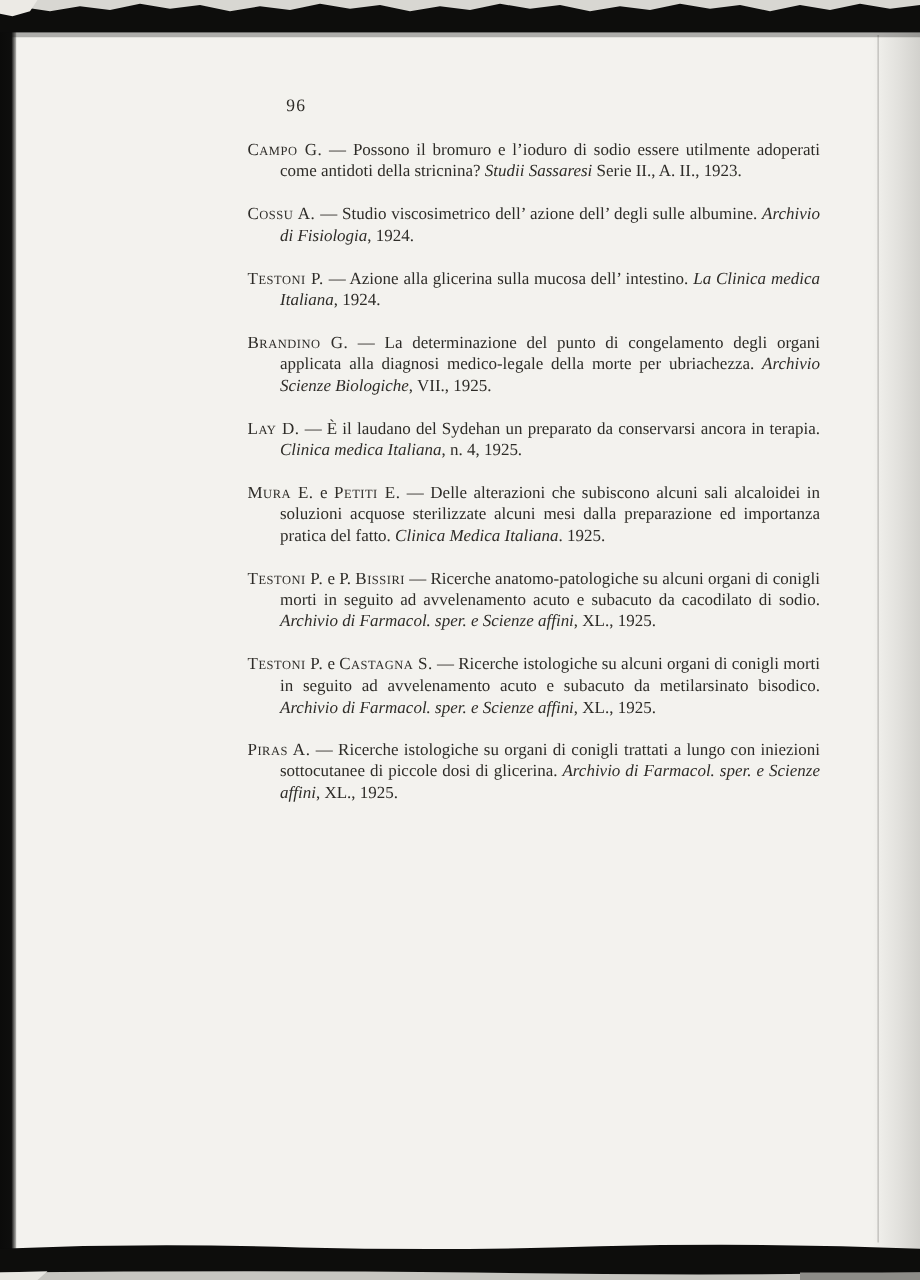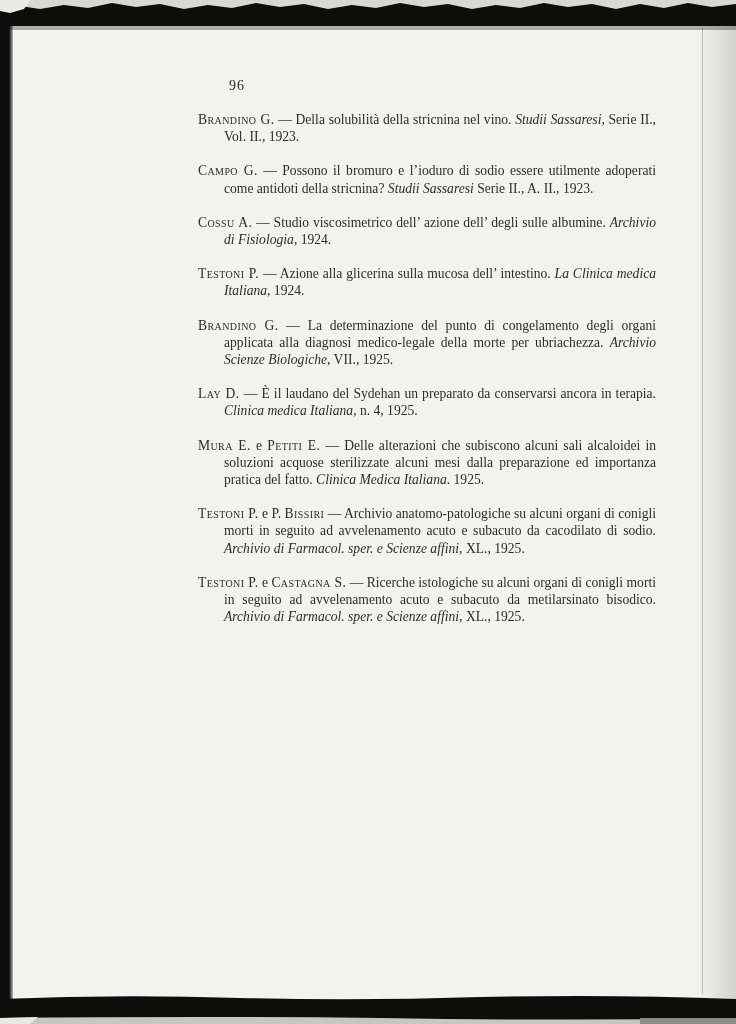--- a/index.html
+++ b/index.html
@@ -70,29 +70,29 @@
 <body>
 
 <div class="scan">
 
   <div class="right-shade"></div>
   <div class="fold-line"></div>
 
   <div class="page-number">96</div>
 
   <div class="bib">
-      <div class="entry"><span class="sc">Brandino G.</span><span class="n"> — Della solubilità della stricnina nel vino. </span><span class="it">Studii Sassaresi</span><span class="n">, Serie II., Vol. II., 1923.</span></div>
       <div class="entry"><span class="sc">Campo G.</span><span class="n"> — Possono il bromuro e l’ioduro di sodio essere utilmente adoperati come antidoti della stricnina? </span><span class="it">Studii Sassaresi</span><span class="n"> Serie II., A. II., 1923.</span></div>
       <div class="entry"><span class="sc">Cossu A.</span><span class="n"> — Studio viscosimetrico dell’ azione dell’ degli sulle albumine. </span><span class="it">Archivio di Fisiologia</span><span class="n">, 1924.</span></div>
       <div class="entry"><span class="sc">Testoni P.</span><span class="n"> — Azione alla glicerina sulla mucosa dell’ intestino. </span><span class="it">La Clinica medica Italiana</span><span class="n">, 1924.</span></div>
       <div class="entry"><span class="sc">Brandino G.</span><span class="n"> — La determinazione del punto di congelamento degli organi applicata alla diagnosi medico-legale della morte per ubriachezza. </span><span class="it">Archivio Scienze Biologiche</span><span class="n">, VII., 1925.</span></div>
       <div class="entry"><span class="sc">Lay D.</span><span class="n"> — È il laudano del Sydehan un preparato da conservarsi ancora in terapia. </span><span class="it">Clinica medica Italiana</span><span class="n">, n. 4, 1925.</span></div>
       <div class="entry"><span class="sc">Mura E.</span><span class="n"> e </span><span class="sc">Petiti E.</span><span class="n"> — Delle alterazioni che subiscono alcuni sali alcaloidei in soluzioni acquose sterilizzate alcuni mesi dalla preparazione ed importanza pratica del fatto. </span><span class="it">Clinica Medica Italiana</span><span class="n">. 1925.</span></div>
-      <div class="entry"><span class="sc">Testoni P.</span><span class="n"> e P. </span><span class="sc">Bissiri</span><span class="n"> — Archivio anatomo-patologiche su alcuni organi di conigli morti in seguito ad avvelenamento acuto e subacuto da cacodilato di sodio. </span><span class="it">Archivio di Farmacol. sper. e Scienze affini</span><span class="n">, XL., 1925.</span></div>
+      <div class="entry"><span class="sc">Testoni P.</span><span class="n"> e P. </span><span class="sc">Bissiri</span><span class="n"> — Ricerche anatomo-patologiche su alcuni organi di conigli morti in seguito ad avvelenamento acuto e subacuto da cacodilato di sodio. </span><span class="it">Archivio di Farmacol. sper. e Scienze affini</span><span class="n">, XL., 1925.</span></div>
       <div class="entry"><span class="sc">Testoni P.</span><span class="n"> e </span><span class="sc">Castagna S.</span><span class="n"> — Ricerche istologiche su alcuni organi di conigli morti in seguito ad avvelenamento acuto e subacuto da metilarsinato bisodico. </span><span class="it">Archivio di Farmacol. sper. e Scienze affini</span><span class="n">, XL., 1925.</span></div>
+      <div class="entry"><span class="sc">Piras A.</span><span class="n"> — Ricerche istologiche su organi di conigli trattati a lungo con iniezioni sottocutanee di piccole dosi di glicerina. </span><span class="it">Archivio di Farmacol. sper. e Scienze affini</span><span class="n">, XL., 1925.</span></div>
     </div>
 
   <div class="edge-left"></div>
 
   <div class="edge-top">
     <svg width="736" height="30" viewBox="0 0 736 30" preserveAspectRatio="none">
       <rect x="0" y="0" width="736" height="26" fill="#0d0d0c"></rect>
       <path d="M0,0 H736 V4 L712,7 L688,3 L664,8 L640,4 L616,9 L592,4 L568,7 L544,3 L520,8 L496,5 L472,9 L448,4 L424,7 L400,3 L376,8 L352,5 L328,9 L304,4 L280,7 L256,3 L232,8 L208,5 L184,9 L160,4 L136,7 L112,3 L88,8 L64,5 L40,9 L20,6 L0,9 Z" fill="#d8d7d2"></path>
       <path d="M0,0 L30,0 L24,9 L10,13 L0,11 Z" fill="#eceae5"></path>
       <rect x="0" y="26" width="736" height="4" fill="rgba(13,13,12,0.30)"></rect>

